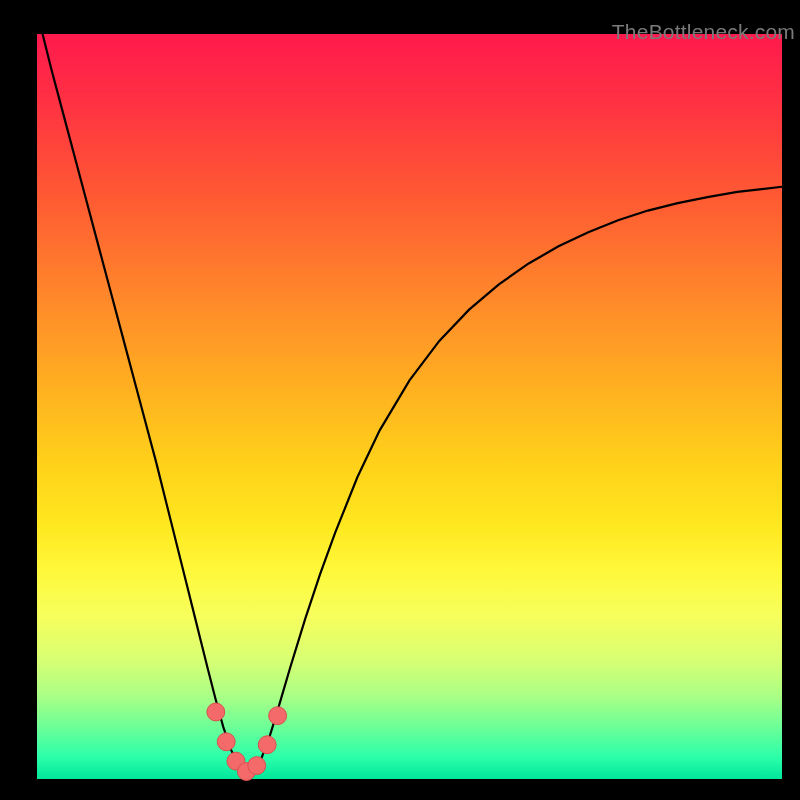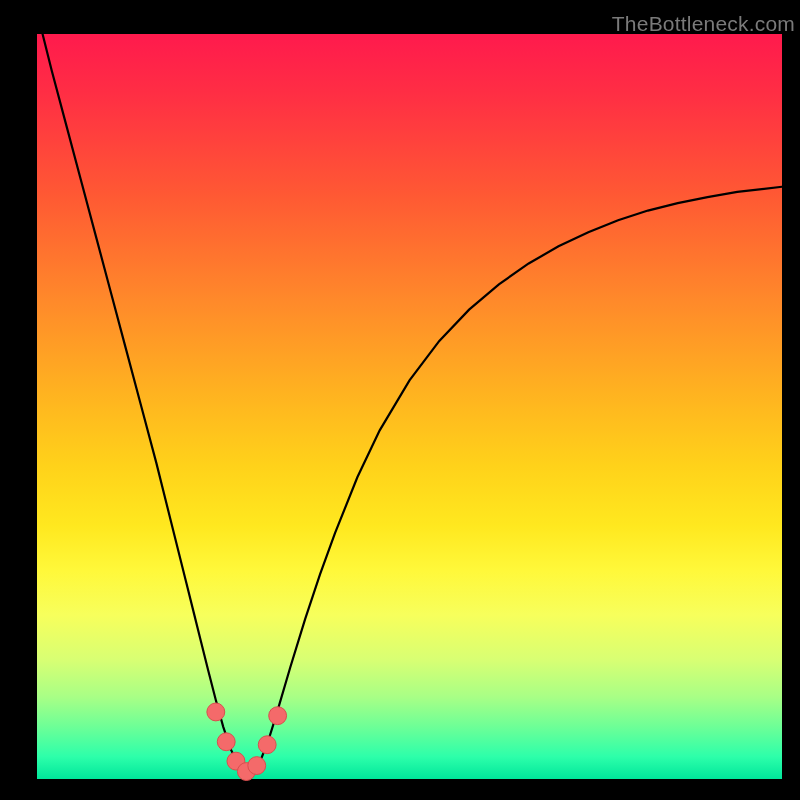--- a/index.html
+++ b/index.html
@@ -63,14 +63,14 @@
         <circle cx="215.80" cy="711.95" r="8.94" fill="#f46a6a" stroke="#d94e4e" stroke-width="1"></circle>
         <circle cx="226.23" cy="741.75" r="8.94" fill="#f46a6a" stroke="#d94e4e" stroke-width="1"></circle>
         <circle cx="235.92" cy="761.12" r="8.94" fill="#f46a6a" stroke="#d94e4e" stroke-width="1"></circle>
         <circle cx="246.35" cy="771.55" r="8.94" fill="#f46a6a" stroke="#d94e4e" stroke-width="1"></circle>
         <circle cx="256.77" cy="765.59" r="8.94" fill="#f46a6a" stroke="#d94e4e" stroke-width="1"></circle>
         <circle cx="267.20" cy="744.73" r="8.94" fill="#f46a6a" stroke="#d94e4e" stroke-width="1"></circle>
         <circle cx="277.63" cy="715.67" r="8.94" fill="#f46a6a" stroke="#d94e4e" stroke-width="1"></circle>
       </g>
   </svg>
 
-  <div class="watermark" id="watermark" style="right: 5px; top: 12px;">TheBottleneck.com</div>
+  <div class="watermark" id="watermark" style="right: 5px; top: 20px;">TheBottleneck.com</div>
 </div>
 
 </body></html>

